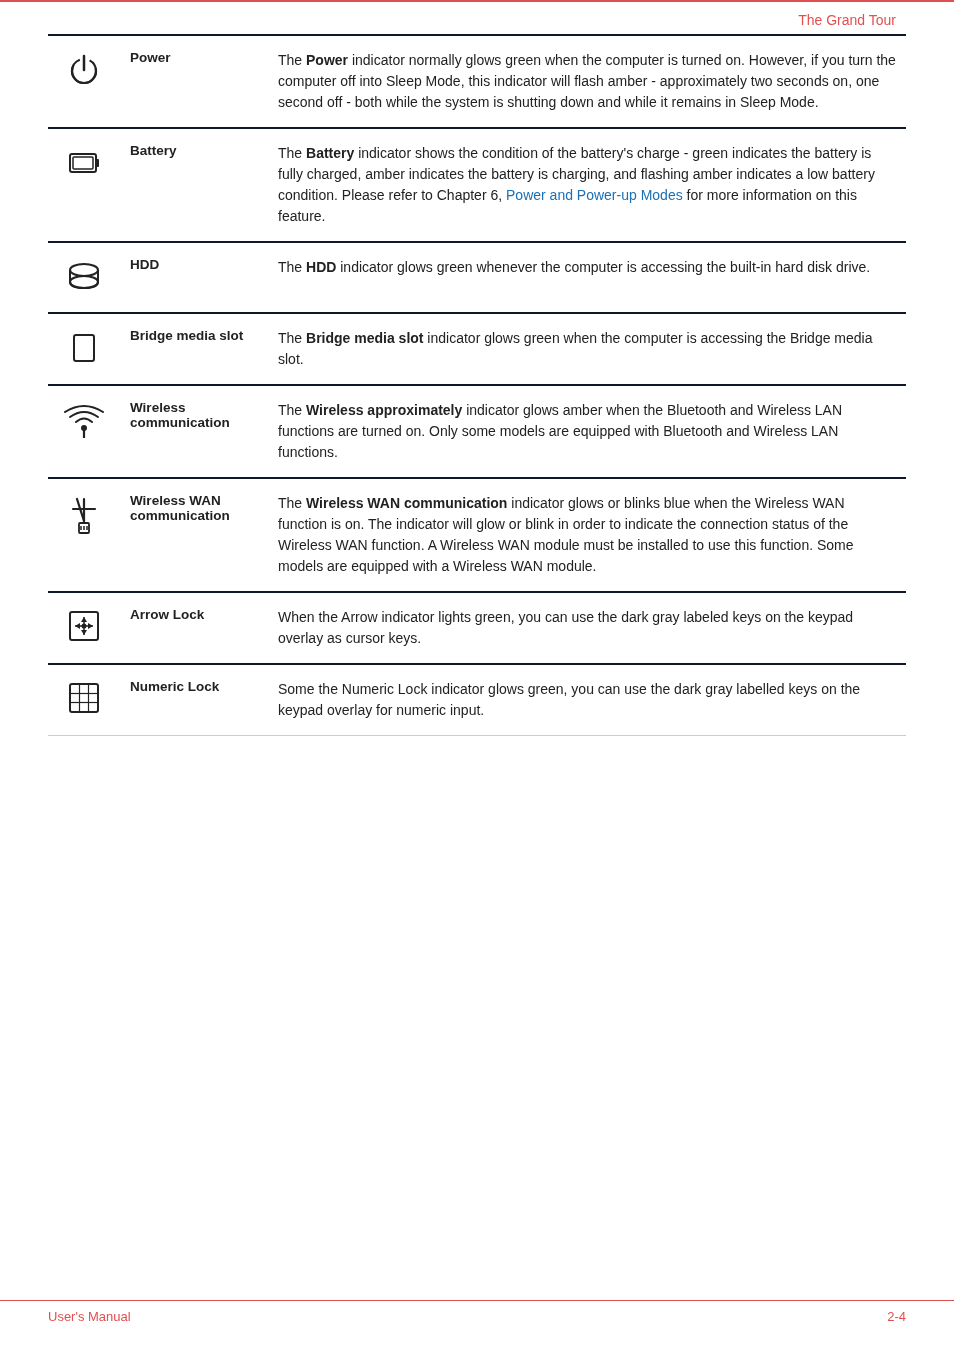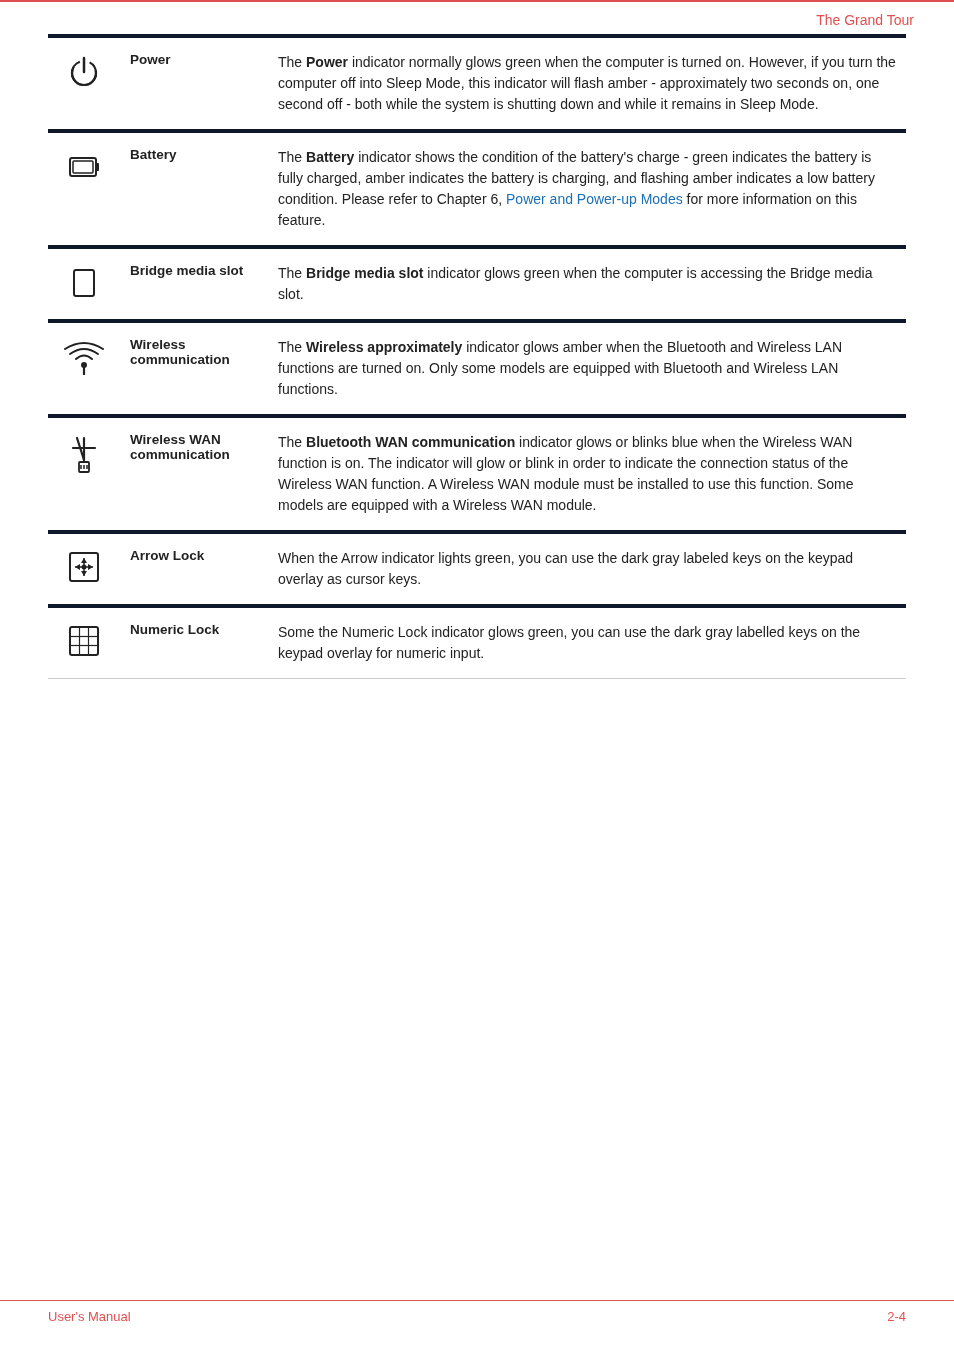--- a/index.html
+++ b/index.html
@@ -17,42 +17,42 @@
       width: 954px;
       min-height: 1352px;
       padding: 0;
       position: relative;
       background: #fff;
     }
 
     .top-bar {
       width: 100%;
       border-top: 2px solid #e05050;
-      padding: 10px 40px 6px 48px;
+      padding: 10px 58px 6px 48px;
       display: flex;
       justify-content: flex-end;
     }
 
     .top-title {
       color: #e05050;
       font-size: 14px;
       font-weight: normal;
     }
 
     .content-area {
       padding: 0 48px 0 48px;
     }
 
     table.indicator-table {
       width: 100%;
       border-collapse: collapse;
     }
 
     table.indicator-table tr {
-      border-top: 4px solid #0f172a;
+      border-top: 2px solid #0f172a;
     }
 
     table.indicator-table tr:last-child {
       border-bottom: 1px solid #ccc;
     }
 
     table.indicator-table td {
       vertical-align: top;
       padding: 14px 10px 14px 10px;
     }
@@ -126,20 +126,29 @@
           <tr>
             <td class="icon-cell"><svg width="38" height="38" viewBox="0 0 38 38" fill="none" xmlns="http://www.w3.org/2000/svg">
       <rect x="5" y="11" width="26" height="18" rx="2" stroke="#222" stroke-width="2" fill="none"></rect>
       <rect x="8" y="14" width="20" height="12" rx="1" stroke="#222" stroke-width="1.5" fill="none"></rect>
       <rect x="31" y="16" width="3" height="8" rx="1" fill="#222"></rect>
     </svg></td>
             <td class="label-cell">Battery</td>
             <td class="desc-cell">The <strong>Battery</strong> indicator shows the condition of the battery's charge - green indicates the battery is fully charged, amber indicates the battery is charging, and flashing amber indicates a low battery condition. Please refer to Chapter 6, <a class="link-text">Power and Power-up Modes</a> for more information on this feature.</td>
           </tr>
           <tr>
+            <td class="icon-cell"><svg width="40" height="38" viewBox="0 0 40 38" fill="none" xmlns="http://www.w3.org/2000/svg">
+      <ellipse cx="20" cy="13" rx="14" ry="6" stroke="#222" stroke-width="2" fill="none"></ellipse>
+      <path d="M6 13 L6 25 Q6 31 20 31 Q34 31 34 25 L34 13" stroke="#222" stroke-width="2" fill="none"></path>
+      <ellipse cx="20" cy="25" rx="14" ry="6" stroke="#222" stroke-width="2" fill="none"></ellipse>
+    </svg></td>
+            <td class="label-cell">HDD</td>
+            <td class="desc-cell">The <strong>HDD</strong> indicator glows green whenever the computer is accessing the built-in hard disk drive.</td>
+          </tr>
+          <tr>
             <td class="icon-cell"><svg width="38" height="38" viewBox="0 0 38 38" fill="none" xmlns="http://www.w3.org/2000/svg">
       <rect x="9" y="7" width="20" height="26" rx="2" stroke="#222" stroke-width="2" fill="none"></rect>
     </svg></td>
             <td class="label-cell">Bridge media slot</td>
             <td class="desc-cell">The <strong>Bridge media slot</strong> indicator glows green when the computer is accessing the Bridge media slot.</td>
           </tr>
           <tr>
             <td class="icon-cell"><svg width="48" height="44" viewBox="0 0 48 44" fill="none" xmlns="http://www.w3.org/2000/svg">
       <circle cx="24" cy="28" r="3" fill="#222"></circle>
       <line x1="24" y1="28" x2="24" y2="38" stroke="#222" stroke-width="2.2"></line>
@@ -154,21 +163,21 @@
             <td class="icon-cell"><svg width="42" height="44" viewBox="0 0 42 44" fill="none" xmlns="http://www.w3.org/2000/svg">
       <line x1="14" y1="6" x2="21" y2="28" stroke="#222" stroke-width="2.2" stroke-linecap="round"></line>
       <line x1="21" y1="6" x2="21" y2="28" stroke="#222" stroke-width="2.2" stroke-linecap="round"></line>
       <line x1="10" y1="16" x2="32" y2="16" stroke="#222" stroke-width="2.2" stroke-linecap="round"></line>
       <rect x="16" y="30" width="10" height="10" rx="1" stroke="#222" stroke-width="1.8" fill="none"></rect>
       <line x1="18" y1="33" x2="18" y2="37" stroke="#222" stroke-width="1.5"></line>
       <line x1="21" y1="33" x2="21" y2="37" stroke="#222" stroke-width="1.5"></line>
       <line x1="24" y1="33" x2="24" y2="37" stroke="#222" stroke-width="1.5"></line>
     </svg></td>
             <td class="label-cell">Wireless WAN<br>communication</td>
-            <td class="desc-cell">The <strong>Bluetooth WAN communication</strong> indicator glows or blinks blue when the Wireless WAN function is on. The indicator will glow or blink in order to indicate the connection status of the Wireless WAN function. A Wireless WAN module must be installed to use this function. Some models are equipped with a Wireless WAN module.</td>
+            <td class="desc-cell">The <strong>Wireless WAN communication</strong> indicator glows or blinks blue when the Wireless WAN function is on. The indicator will glow or blink in order to indicate the connection status of the Wireless WAN function. A Wireless WAN module must be installed to use this function. Some models are equipped with a Wireless WAN module.</td>
           </tr>
           <tr>
             <td class="icon-cell"><svg width="38" height="38" viewBox="0 0 38 38" fill="none" xmlns="http://www.w3.org/2000/svg">
       <rect x="5" y="5" width="28" height="28" rx="2" stroke="#222" stroke-width="2" fill="none"></rect>
       <line x1="19" y1="10" x2="19" y2="28" stroke="#222" stroke-width="1.5"></line>
       <line x1="10" y1="19" x2="28" y2="19" stroke="#222" stroke-width="1.5"></line>
       <polygon points="19,10 16,15 22,15" fill="#222"></polygon>
       <polygon points="19,28 16,23 22,23" fill="#222"></polygon>
       <polygon points="10,19 15,16 15,22" fill="#222"></polygon>
       <polygon points="28,19 23,16 23,22" fill="#222"></polygon>

